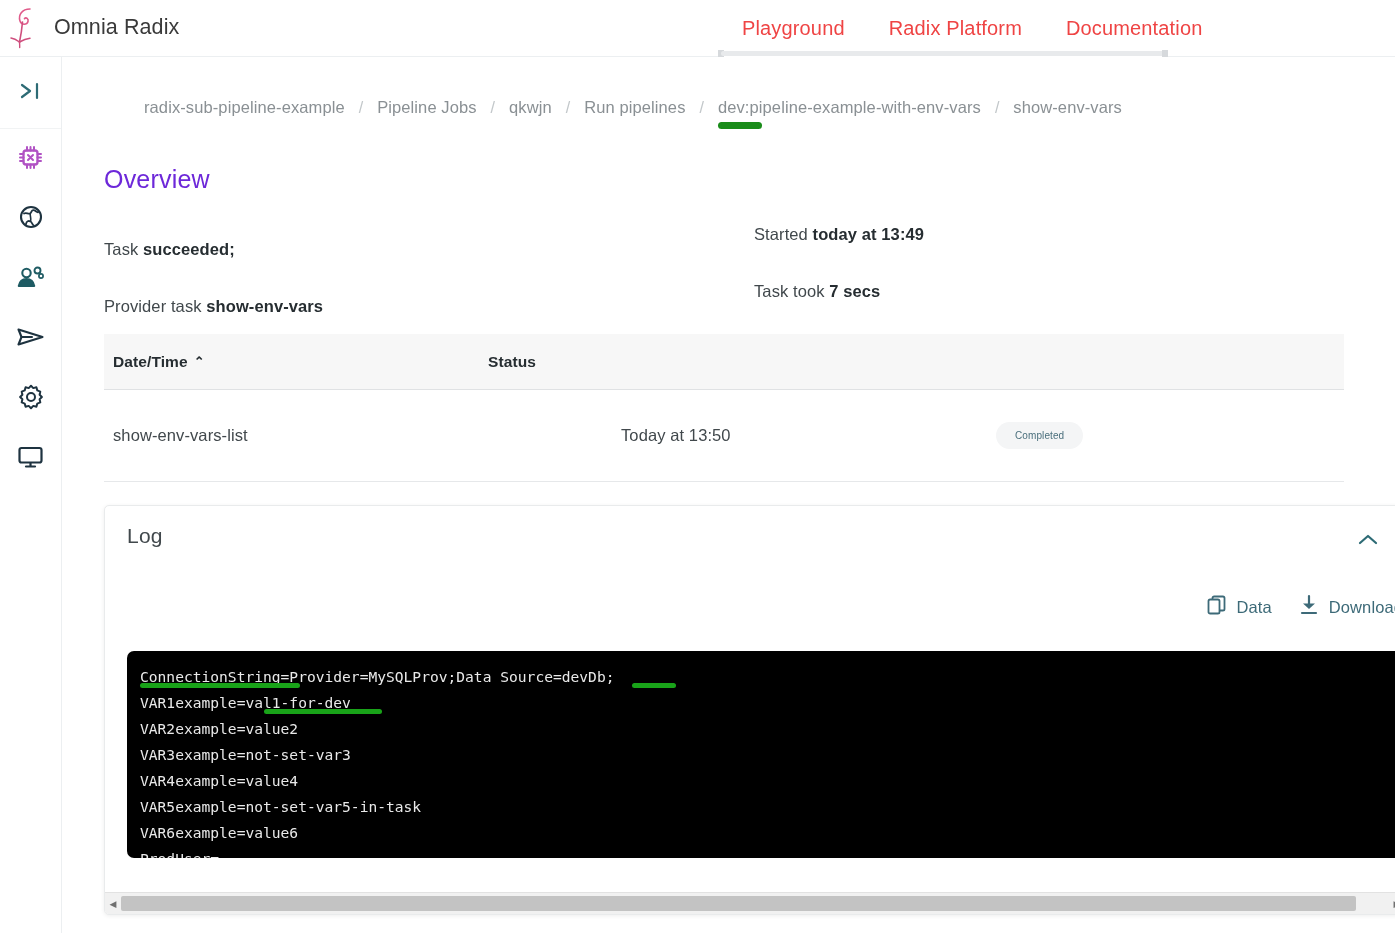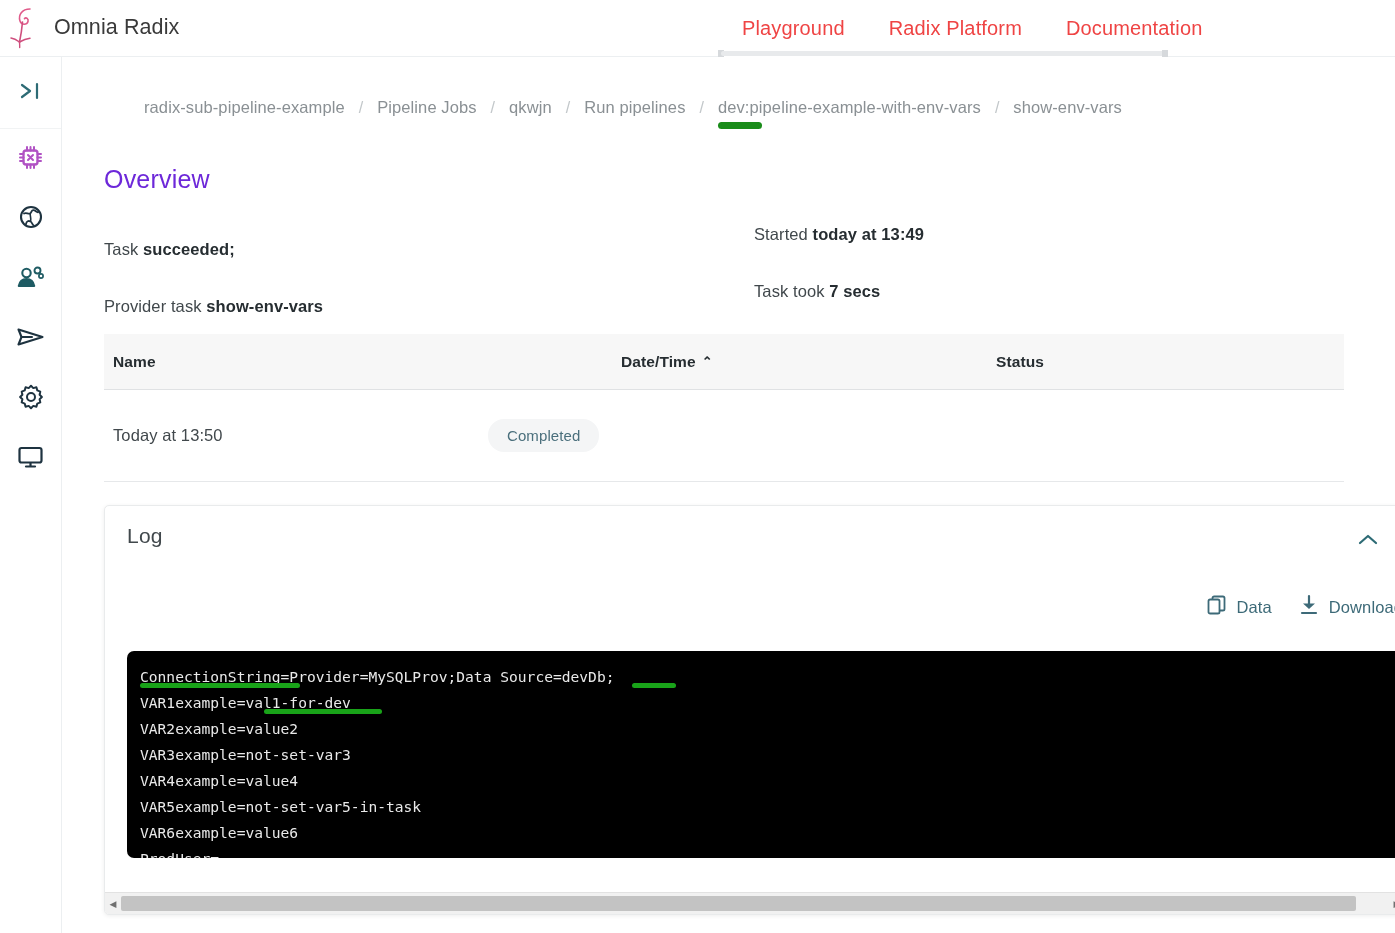--- a/index.html
+++ b/index.html
@@ -210,21 +210,21 @@
   .td { font-size: 16.5px; color: #41484c; letter-spacing: 0.1px; }
   .td.c-name   { width: 508px; }
   .td.c-date   { width: 375px; line-height: 1.55; }
   .td.c-status { width: 300px; }
   .badge {
     display: inline-block;
     background: #f4f5f6;
     color: #4a6f7c;
     border-radius: 16px;
     padding: 8px 19px;
-    font-size: 15px;
+    font-size: 10px;
     letter-spacing: 0.1px;
   }
 
   
   .log-panel {
     position: absolute;
     left: 42px; top: 448px;
     width: 1300px; height: 410px;
     background: #ffffff;
     border: 1px solid #e9ebec;
@@ -463,28 +463,28 @@
         <span>Provider task </span><b>show-env-vars</b>
       </div>
       <div class="ov-cell">
         <span>Task took </span><b>7 secs</b>
       </div>
     </div>
   </div>
 
   <div class="table-wrap">
     <div class="tbl-head">
-      <div class="th c-name">Name</div>
       <div class="th c-date">
         <span>Date/Time</span><span class="sort-caret">⌃</span>
       </div>
       <div class="th c-status">Status</div>
     </div>
 
     <div class="tbl-row">
+      <div class="td c-name">show-env-vars-list</div>
       <div class="td c-date">
         <div>Today at 13:50</div>
       </div>
       <div class="td c-status">
         <span class="badge">Completed</span>
       </div>
     </div>
   </div>
 
   <section class="log-panel">

